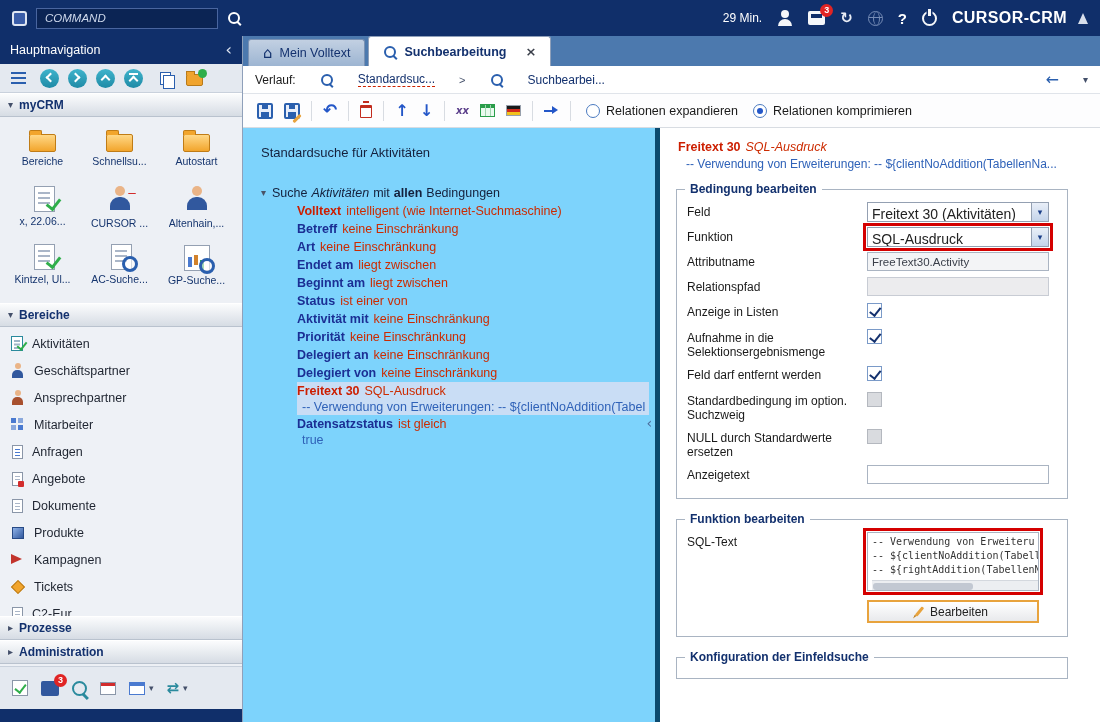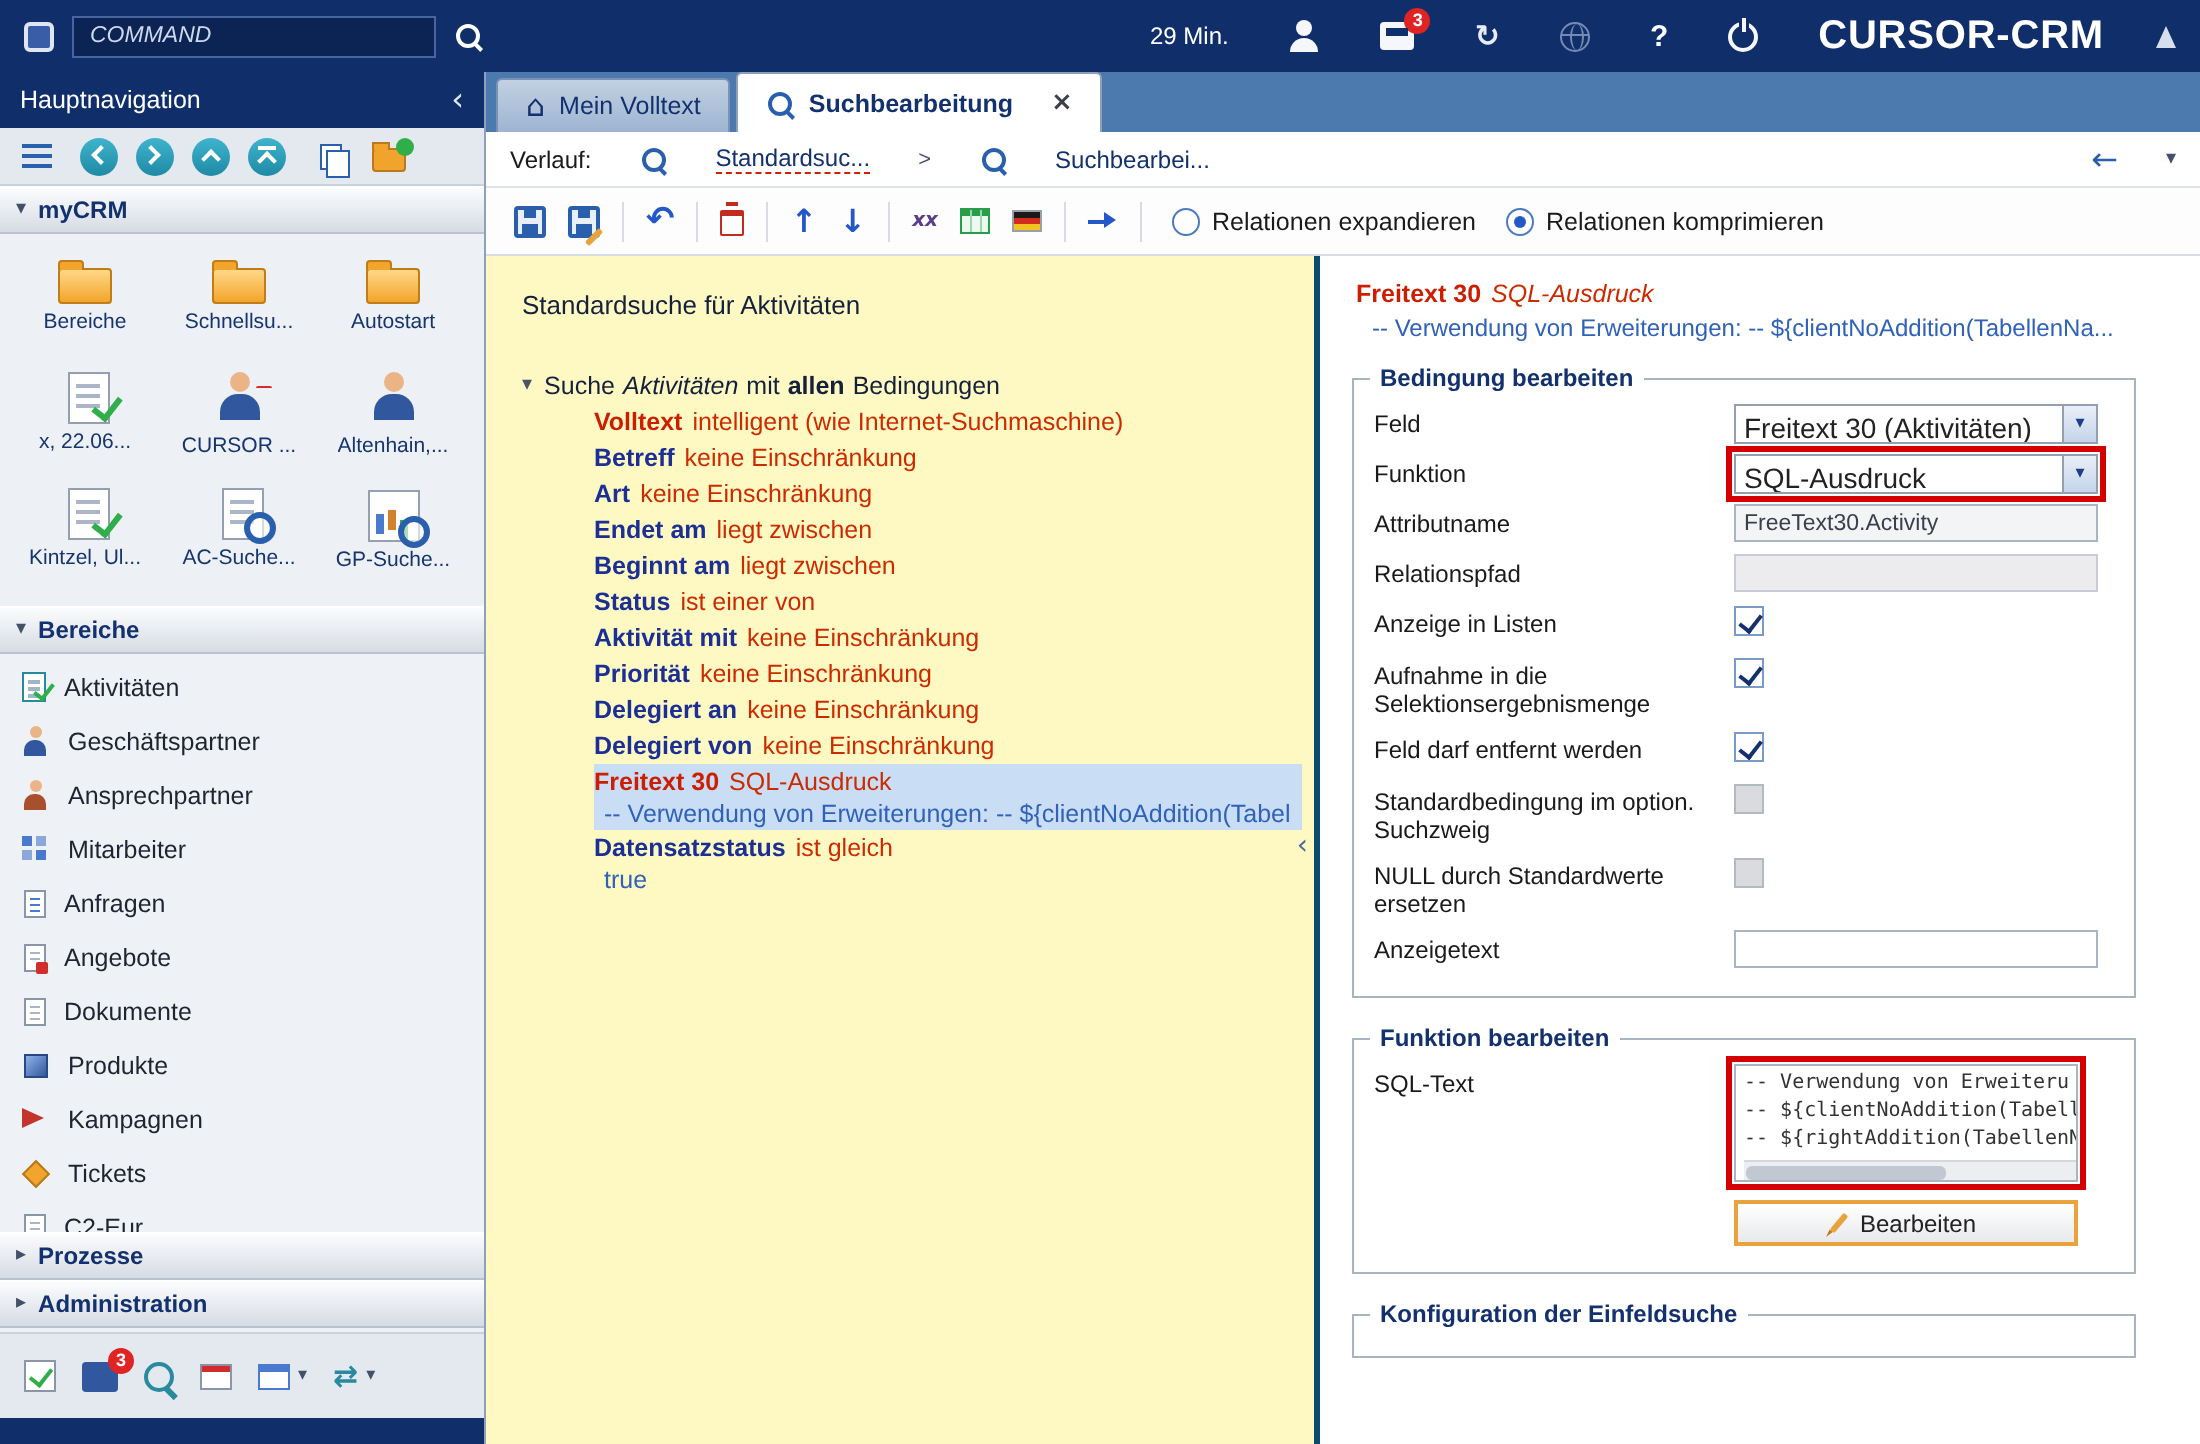--- a/index.html
+++ b/index.html
@@ -10,36 +10,36 @@
 
 .topbar{height:36px;background:#102f6a;display:flex;align-items:center;padding:0 12px;gap:9px}
 .app-logo{width:15px;height:15px;border:2px solid #dfe6f2;border-radius:3px;background:#3a5da8;flex:0 0 15px}
 .cmd-input{width:182px;height:21px;background:#0b2454;border:1px solid #49659f;color:#dfe6f2;font-style:italic;font-size:11.5px;padding:0 8px;outline:none;font-family:inherit}
 .cmd-input::placeholder{color:#cfd9ec;font-style:italic}
 .mag{position:relative;width:14px;height:14px;display:inline-block}
 .mag::before{content:"";position:absolute;left:1px;top:1px;width:8px;height:8px;border:2px solid currentColor;border-radius:50%}
 .mag::after{content:"";position:absolute;left:10.5px;top:10px;width:5px;height:2px;background:currentColor;transform:rotate(45deg);transform-origin:0 0}
 .mag.white{color:#fff}
 .mag.blue{color:#2a5fae}
-.tb-right{margin-left:auto;display:flex;align-items:center;gap:30px}
+.tb-right{margin-left:auto;display:flex;align-items:center;gap:15px}
 .tb-time{color:#fff}
 .i-user{position:relative;width:16px;height:16px}
 .i-user::before{content:"";position:absolute;left:4px;top:0;width:8px;height:8px;border-radius:50%;background:#f5f7fa}
 .i-user::after{content:"";position:absolute;left:1px;top:9px;width:14px;height:7px;border-radius:7px 7px 0 0;background:#f5f7fa}
 .i-phone{position:relative;width:17px;height:14px;background:#f5f7fa;border-radius:2px}
 .i-phone::after{content:"";position:absolute;left:3px;top:3px;width:11px;height:4px;background:#102f6a}
 .badge{position:absolute;top:-7px;right:-8px;min-width:13px;height:13px;background:#e02424;color:#fff;border-radius:7px;font-size:9px;line-height:13px;text-align:center;padding:0 2px;font-weight:bold}
 .glyph.refresh{color:#e8ecf5;font-size:15px;font-weight:bold}
 .i-globe{width:15px;height:15px;border:1.5px solid #8fa3c8;border-radius:50%;position:relative;opacity:.8}
 .i-globe::before{content:"";position:absolute;left:0;right:0;top:5px;height:1.5px;background:#8fa3c8}
 .i-globe::after{content:"";position:absolute;left:4px;top:0;bottom:0;width:5px;border:1.5px solid #8fa3c8;border-top:none;border-bottom:none;border-radius:50%}
 .tb-help{color:#fff;font-weight:bold;font-size:15px}
 .i-power{width:15px;height:15px;border:2px solid #f5f7fa;border-radius:50%;position:relative}
 .i-power::after{content:"";position:absolute;left:4.5px;top:-4px;width:2.5px;height:7px;background:#f5f7fa;box-shadow:0 0 0 1.5px #102f6a}
-.brand{color:#fff;font-weight:bold;font-size:20px;letter-spacing:.4px}
+.brand{color:#fff;font-weight:bold;font-size:16px;letter-spacing:.4px}
 .brand-mark{width:0;height:0;border-left:5px solid transparent;border-right:5px solid transparent;border-bottom:11px solid #d8dfec;margin-left:-4px}
 
 
 .app{display:flex;height:686px}
 .sidebar{flex:0 0 243px;width:243px;background:#edf0f5;border-right:1px solid #8fa0ba;display:flex;flex-direction:column;overflow:hidden}
 .main{flex:1;min-width:0;display:flex;flex-direction:column;background:#fff}
 
 
 .sb-header{height:28px;flex:0 0 28px;background:#102f6a;color:#fff;display:flex;align-items:center;padding:0 10px;font-size:12.5px}
 .sb-collapse{margin-left:auto;font-size:16px;color:#dfe6f2}
@@ -136,21 +136,21 @@
 .i-flag{width:15px;height:11px;border:1px solid #98a0ac;background:linear-gradient(#1a1a1a 0 33%,#d22c1e 33% 66%,#f2c21e 66%)}
 .i-pin{position:relative;width:15px;height:12px}
 .i-pin::before{content:"";position:absolute;left:0;top:5px;width:8px;height:2px;background:#2457c8}
 .i-pin::after{content:"";position:absolute;left:8px;top:1.5px;border-top:4.5px solid transparent;border-bottom:4.5px solid transparent;border-left:6px solid #2457c8}
 .radio-wrap{display:flex;align-items:center;gap:6px;font-size:12.5px;margin-left:4px;cursor:pointer}
 .radio{width:14px;height:14px;border:1.5px solid #4a7ac0;border-radius:50%;background:#fff;position:relative;flex:0 0 14px}
 .radio.on::after{content:"";position:absolute;inset:3px;border-radius:50%;background:#2457c8}
 
 
 .content{flex:1;display:flex;min-height:0}
-.tree-panel{flex:0 0 417px;border-right:3px solid #0c4a6e;padding:14px 6px 0 18px;position:relative;overflow:hidden;background:#fef9c3}
+.tree-panel{flex:0 0 417px;border-right:5px solid #0c4a6e;padding:14px 6px 0 18px;position:relative;overflow:hidden;background:#7dd3fc}
 .tree-title{font-size:13px;color:#14203c;margin:3px 0 24px}
 .tree-root{display:flex;align-items:center;font-size:12.5px;color:#14203c;line-height:18px}
 .tree-root .toggle{color:#4a5468;font-size:10px;margin-right:6px}
 .tree-root span.rt{margin-right:4px}
 .rt.em{font-style:italic}
 .rt.b{font-weight:bold}
 .tree-item{margin-left:36px;line-height:18px;white-space:nowrap;overflow:hidden;font-size:12.5px;cursor:pointer}
 .tree-item.selected{background:#c9ddf5}
 .t-field{font-weight:bold;color:#1b2f94;margin-right:5px}
 .t-field.red{color:#cc1e00}

